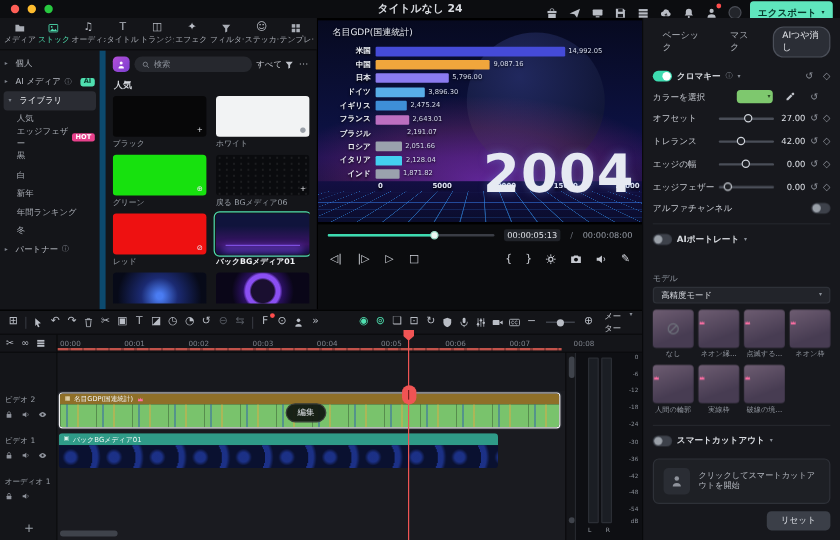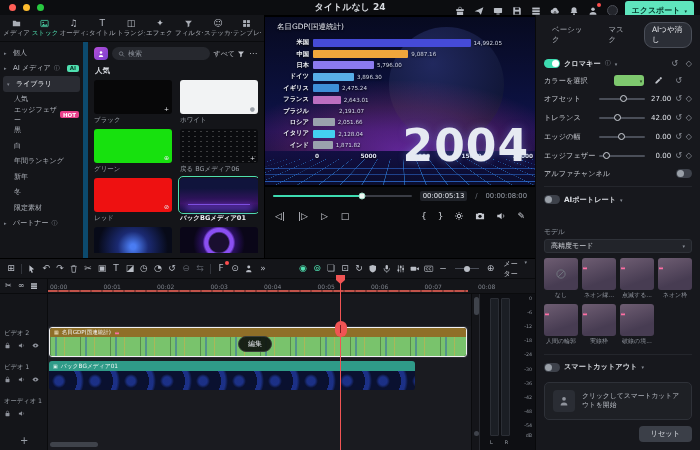--- a/index.html
+++ b/index.html
@@ -493,41 +493,36 @@
               </div>
 
               <div class="sitem sub">
 
                 <span>白</span>
 
               </div>
 
               <div class="sitem sub">
 
+                <span>新年</span>
+
+              </div>
+
+              <div class="sitem sub">
+
                 <span>年間ランキング</span>
 
               </div>
 
               <div class="sitem sub">
 
-                <span>新年</span>
+                <span>冬</span>
 
               </div>
 
-              <div class="sitem sub">
-
-                <span>冬</span>
-
-              </div>
-
-              <div class="sitem sub">
-
-                <span>限定素材</span>
-
-              </div>
 
               <div class="sitem grp">
                 <span class="arr">▸</span>
                 <span>パートナー</span>
                 <span class="info">ⓘ</span>
 
               </div>
             </div>
           <div class="stock">
             <div class="srow">

